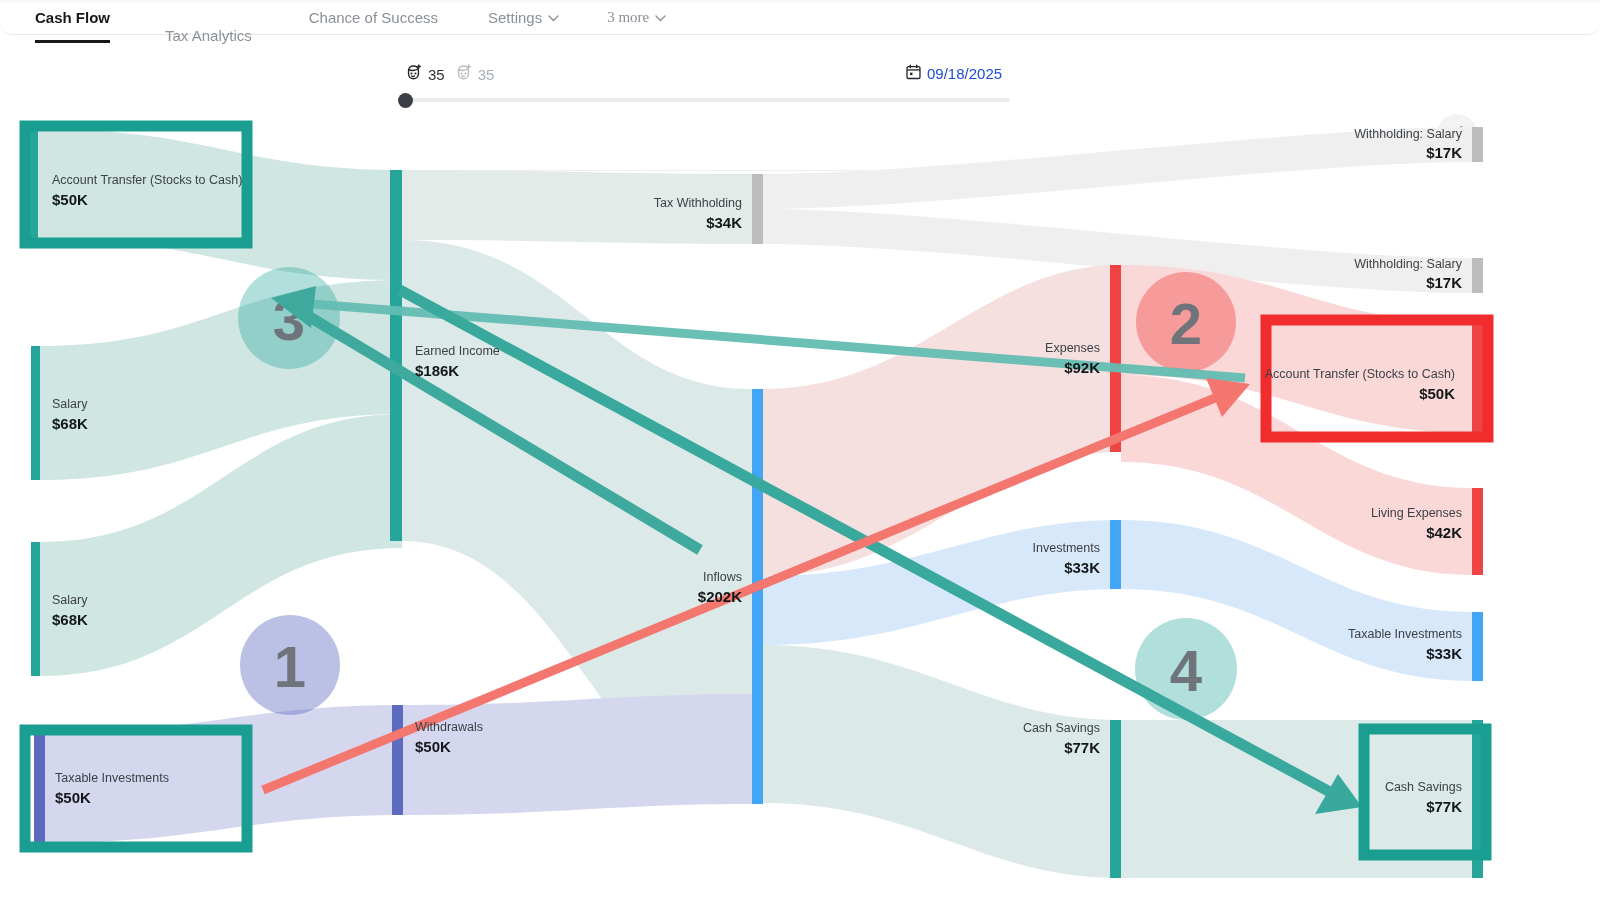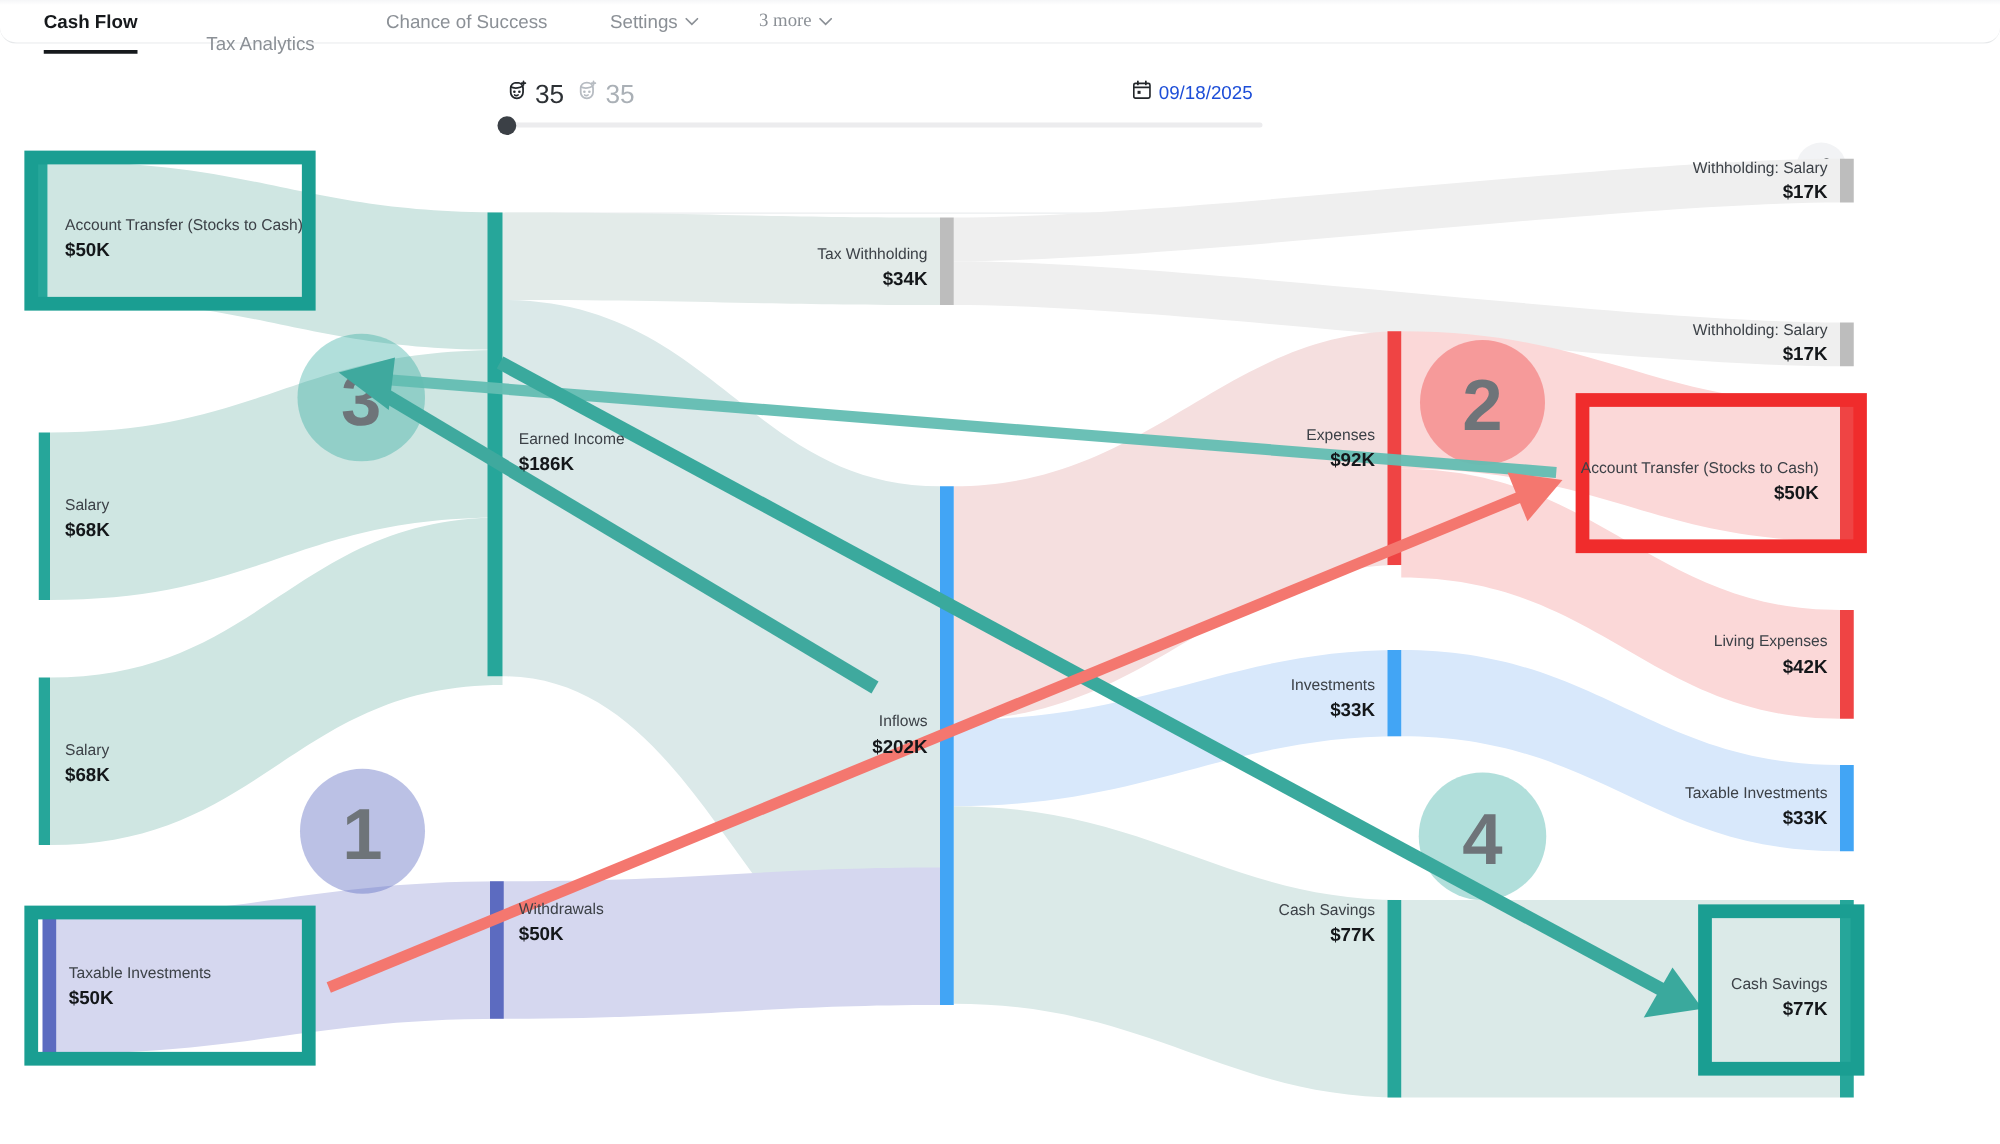--- a/index.html
+++ b/index.html
@@ -38,21 +38,21 @@
   .tab.active .underline {
     position: absolute; left: 0; right: 0; bottom: 0; height: 3px; background: #16191c;
   }
   .chev { font-size: 11px; position: relative; top: 1px; }
 
   
   .controls { position: absolute; left:0; top:52px; width:1600px; height:68px; }
   .agegroup {
     position: absolute; left: 404px; top: 11px;
     display: flex; align-items: flex-start; gap: 9px;
-    font-size: 21px;
+    font-size: 15px;
   }
   .agepill { display: flex; align-items: center; gap: 5px; }
   .agepill .num { color: #2d3135; }
   .agepill.secondary .num { color: #aab0b6; }
   .face { display:block; }
 
   .slider-track {
     position: absolute; left: 404px; top: 46px; width: 606px; height: 4px;
     background: #ececee; border-radius: 2px;
   }

